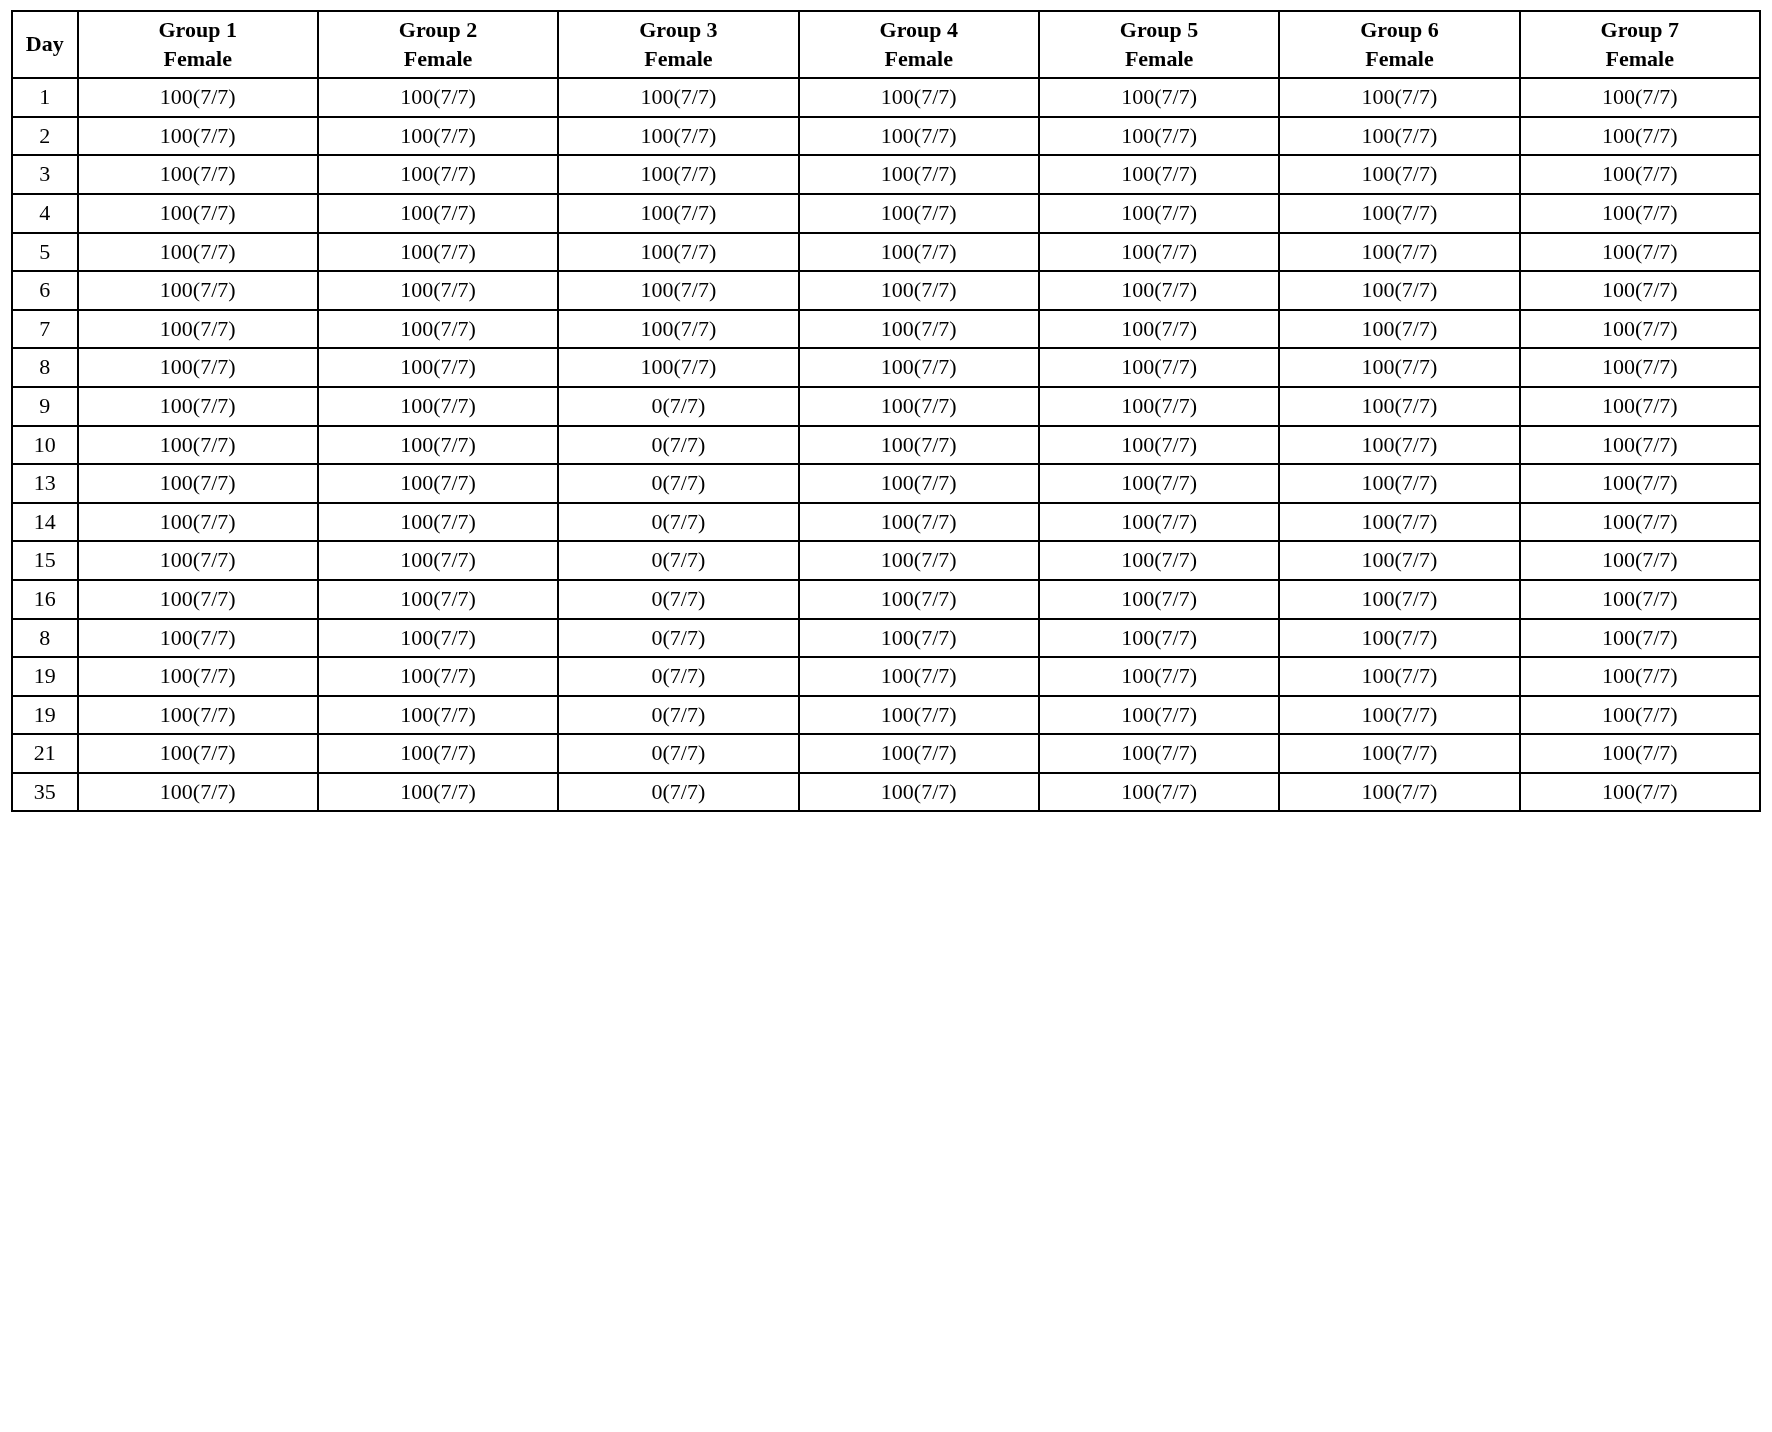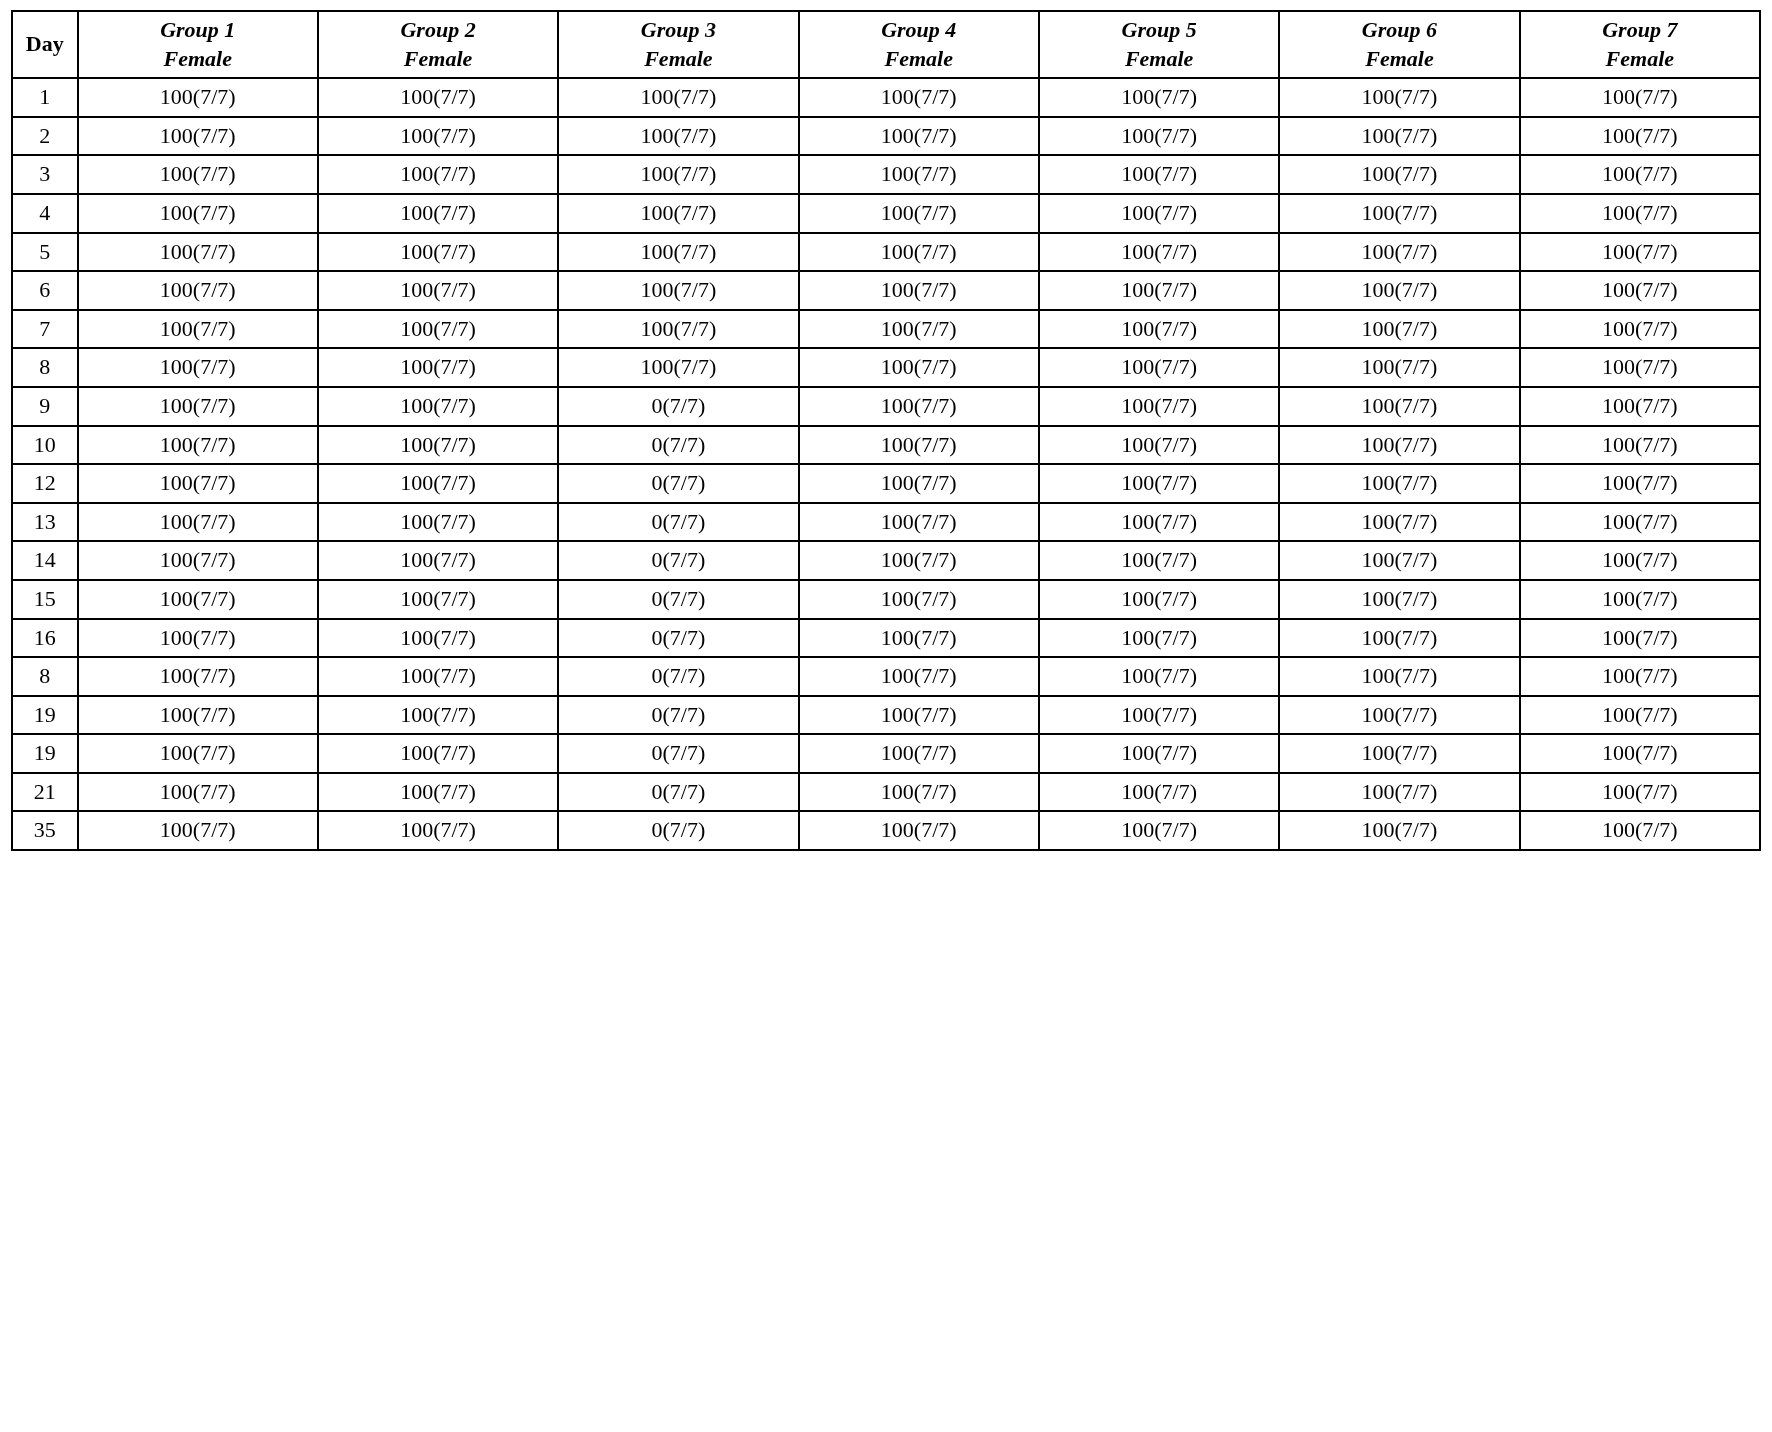--- a/index.html
+++ b/index.html
@@ -34,21 +34,20 @@
     }
     td {
       font-weight: normal;
       vertical-align: middle;
     }
     .day-col {
       width: 60px;
     }
     .group-col {
       width: 220px;
-      font-style: italic;
     }
   </style>
 </head>
 <body>
 
 <table>
   <thead>
     <tr>
       <th class="day-col">Day</th>
       <th class="group-col">Group 1<br>Female</th>
@@ -155,30 +154,20 @@
         <td>10</td>
         <td>100(7/7)</td>
         <td>100(7/7)</td>
         <td>0(7/7)</td>
         <td>100(7/7)</td>
         <td>100(7/7)</td>
         <td>100(7/7)</td>
         <td>100(7/7)</td>
       </tr>
       <tr>
-        <td>12</td>
-        <td>100(7/7)</td>
-        <td>100(7/7)</td>
-        <td>0(7/7)</td>
-        <td>100(7/7)</td>
-        <td>100(7/7)</td>
-        <td>100(7/7)</td>
-        <td>100(7/7)</td>
-      </tr>
-      <tr>
         <td>13</td>
         <td>100(7/7)</td>
         <td>100(7/7)</td>
         <td>0(7/7)</td>
         <td>100(7/7)</td>
         <td>100(7/7)</td>
         <td>100(7/7)</td>
         <td>100(7/7)</td>
       </tr>
       <tr>

